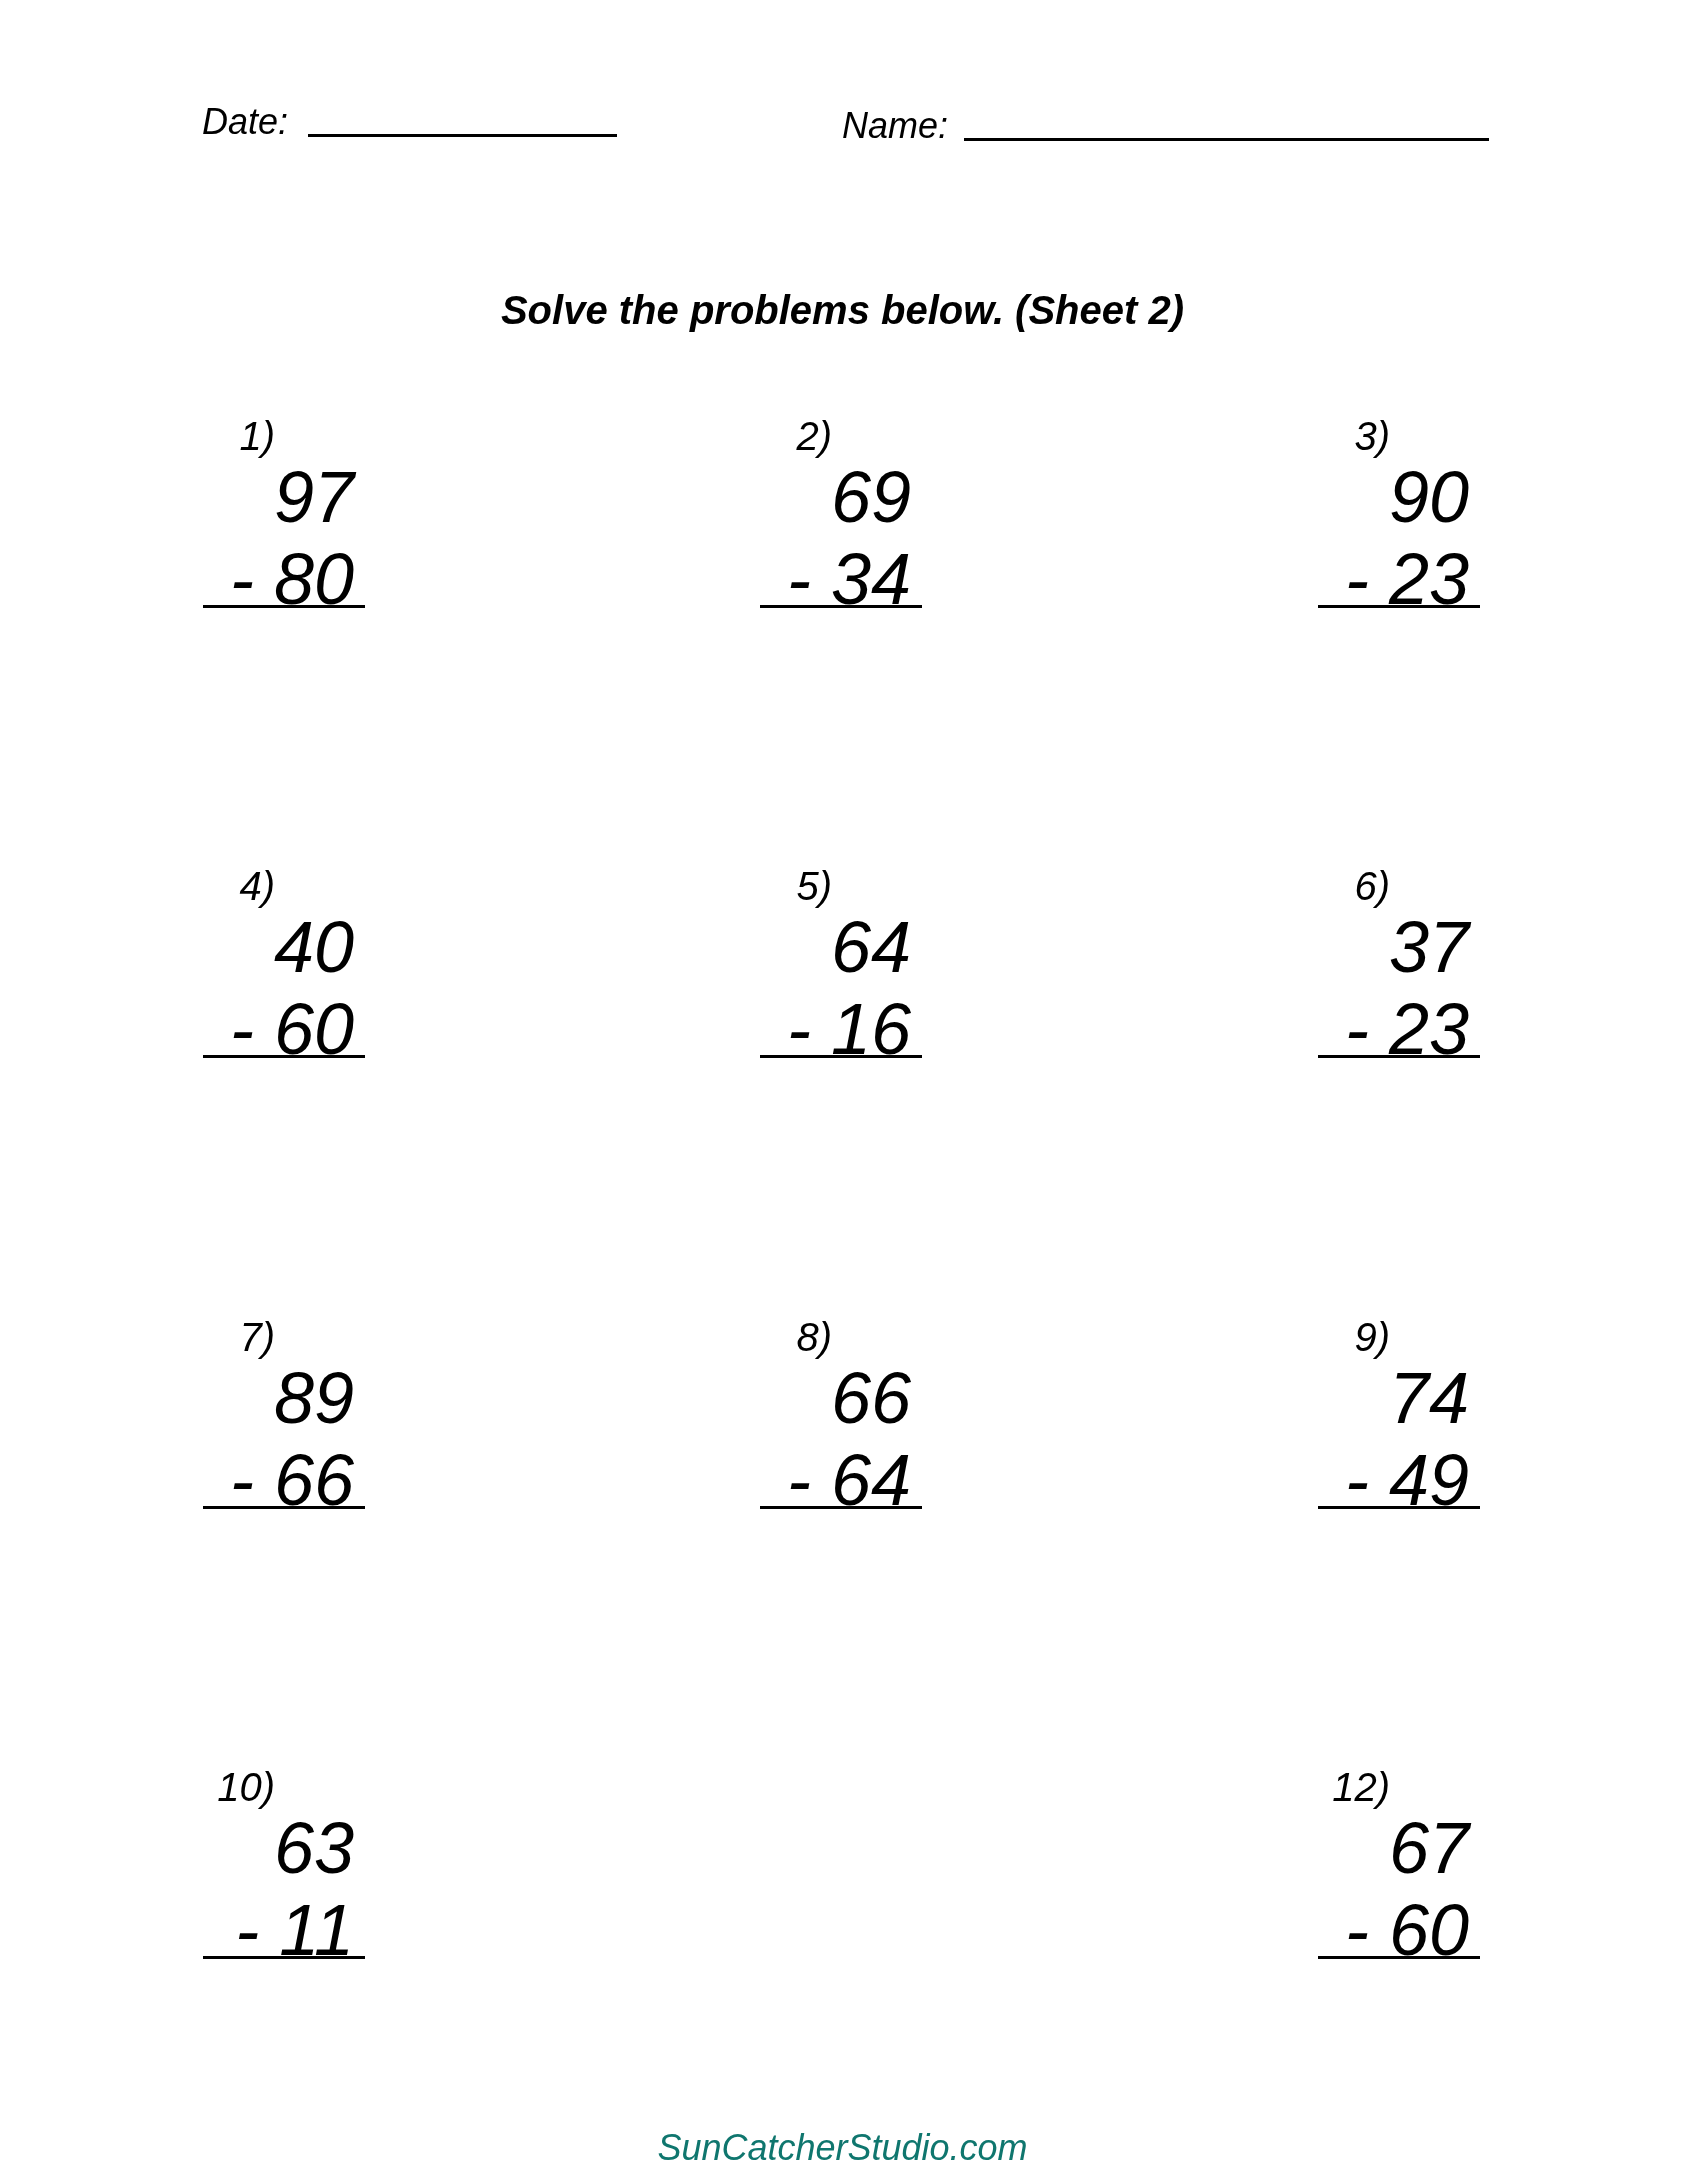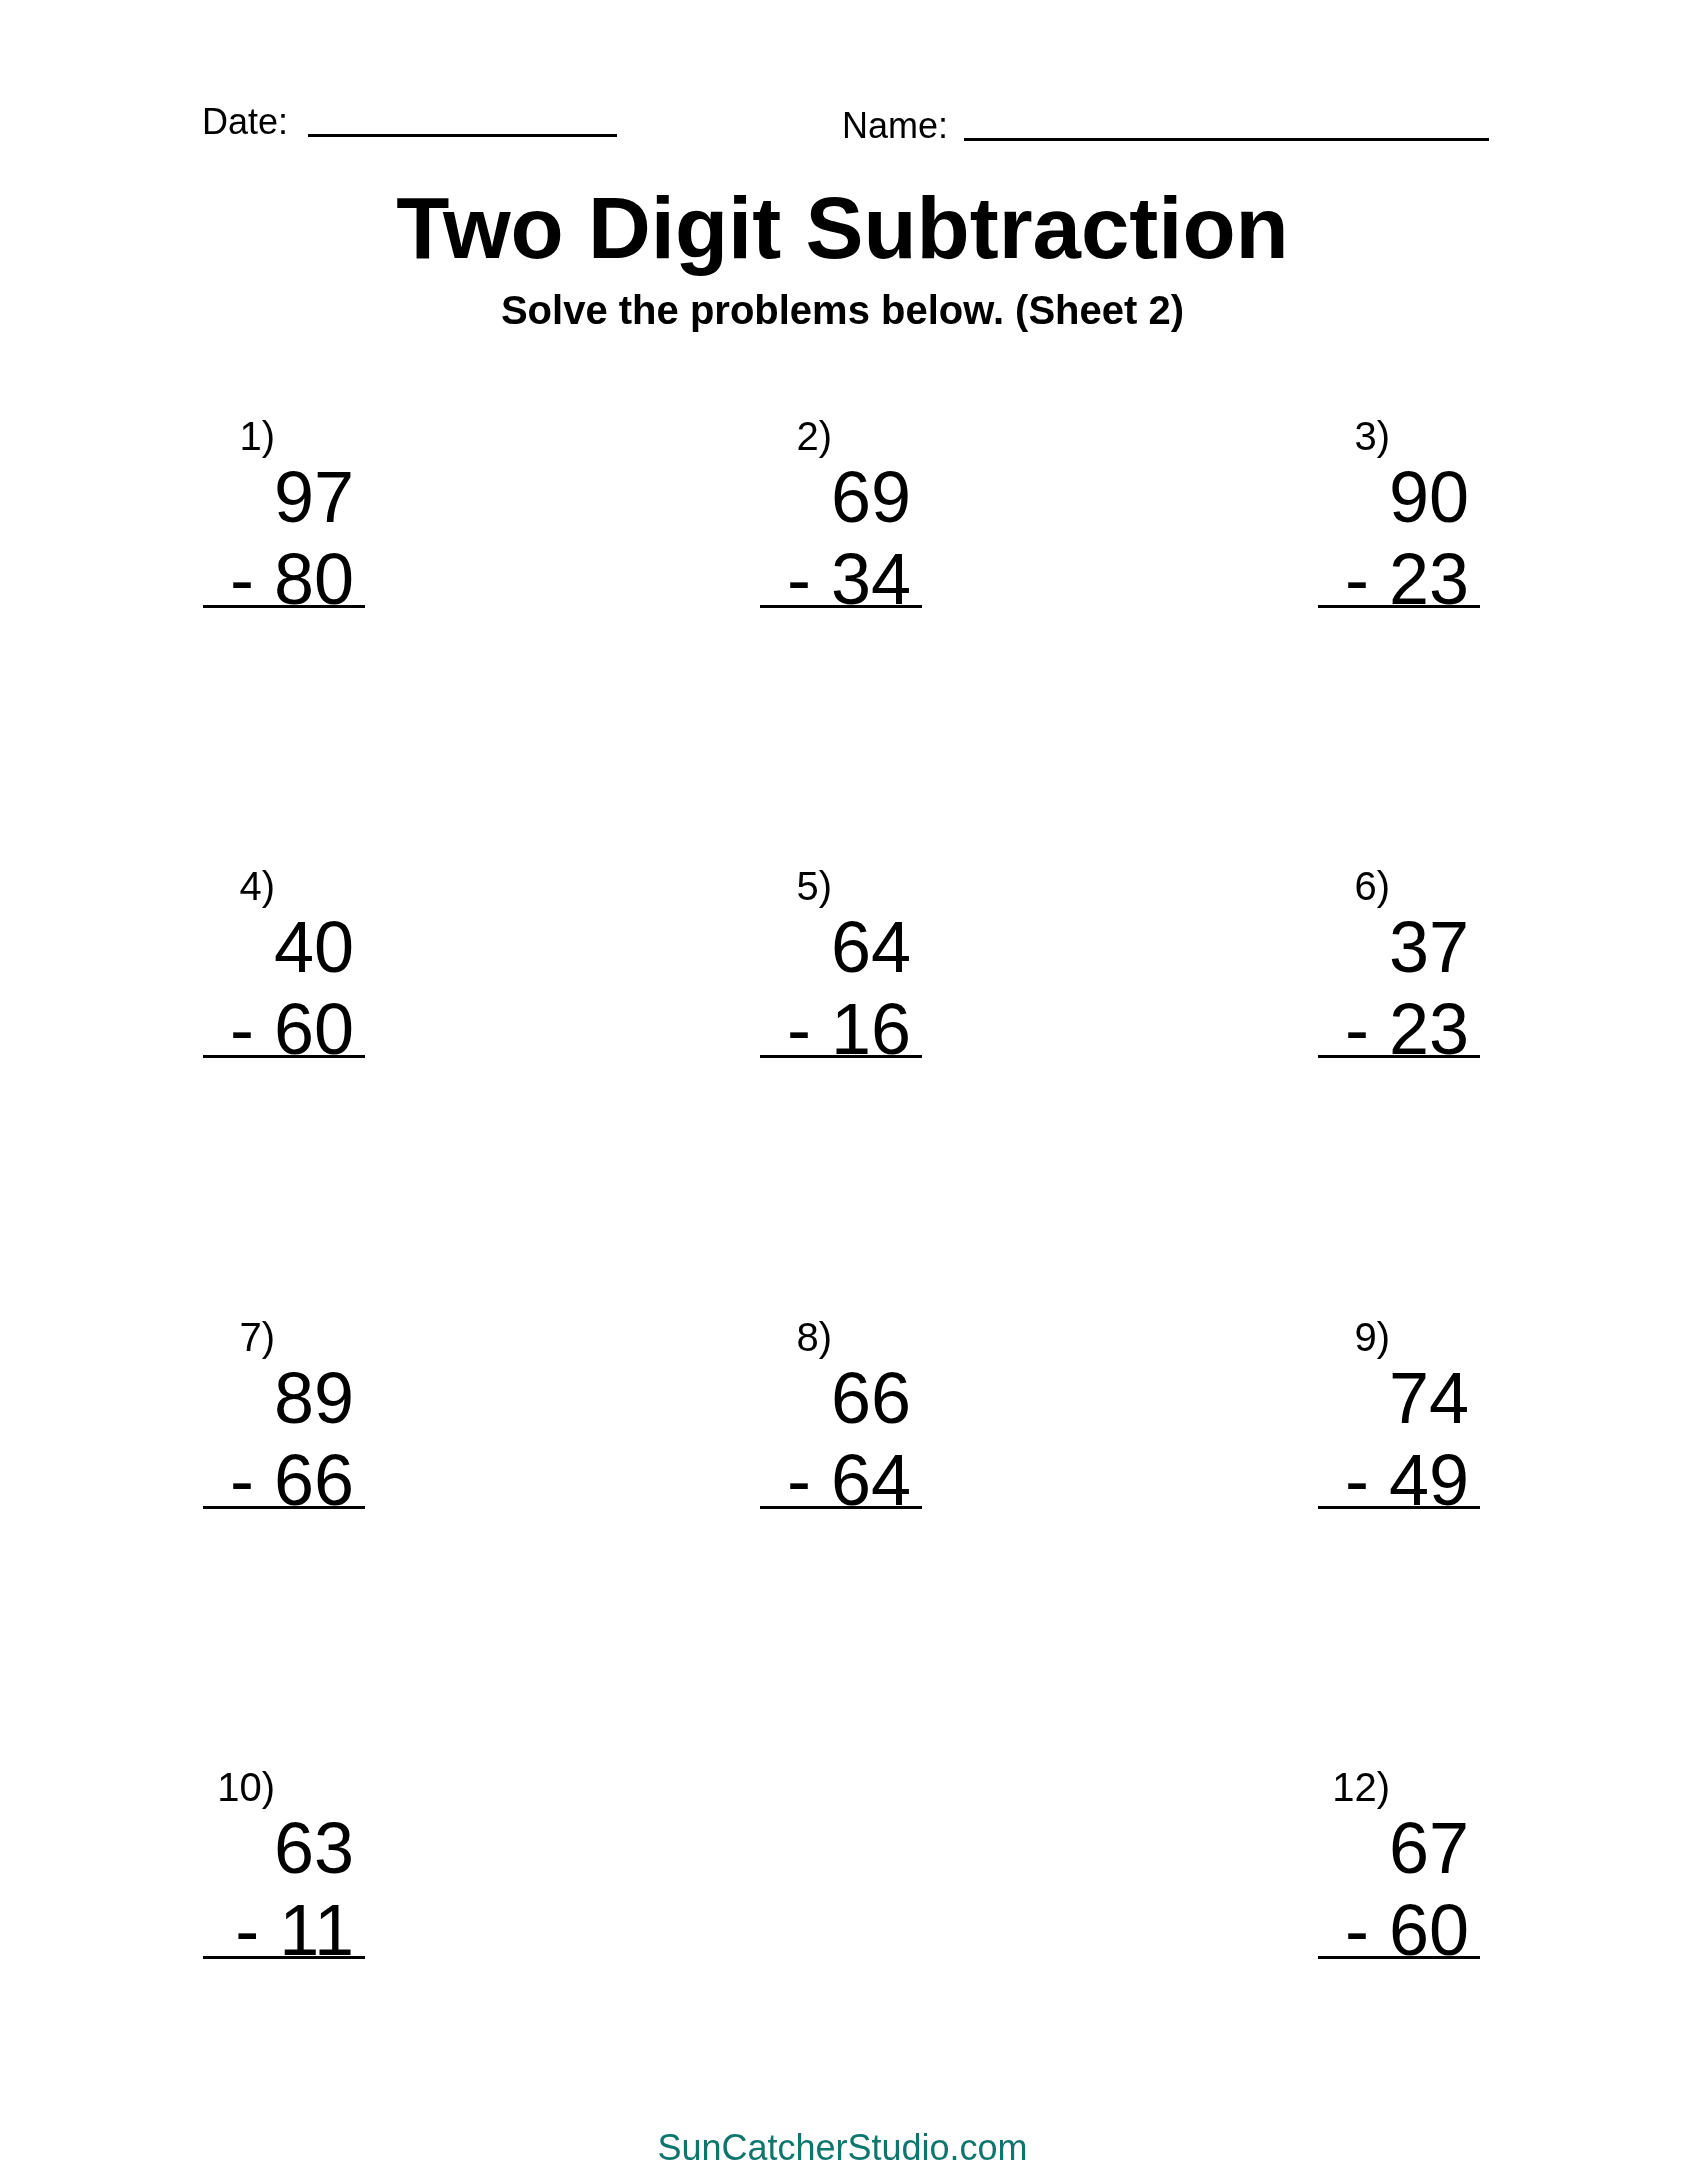--- a/index.html
+++ b/index.html
@@ -4,20 +4,21 @@
 <style>
   html,body{margin:0;padding:0;background:#fff;}
   .page{
     position:relative;
     width:1685px;
     height:2181px;
     background:#ffffff;
     font-family:"Liberation Sans",sans-serif;
     color:#000;
     overflow:hidden;
+    font-style:italic;
   }
   .hdr-label{
     position:absolute;
     font-size:36px;
     line-height:1;
     white-space:nowrap;
   }
   .hline{
     position:absolute;
     height:3.4px;
@@ -100,21 +101,20 @@
 <body>
 
 <div class="page">
 
   <div class="hdr-label" style="left:202px; top:104px;">Date:</div>
   <div class="hline" style="left:308px; top:134px; width:309px;"></div>
 
   <div class="hdr-label" style="left:842px; top:108px;">Name:</div>
   <div class="hline" style="left:964px; top:138px; width:525px;"></div>
 
-  <div class="title">Two Digit Subtraction</div>
   <div class="subtitle">Solve the problems below. (Sheet 2)</div>
 
   <div class="problem" style="left:203px; top:422px;">
     <div class="p-label">1)</div>
     <div class="p-top">97</div>
     <div class="p-bottom">- 80</div>
     <div class="p-line"></div>
   </div>
 
   <div class="problem" style="left:760px; top:422px;">

